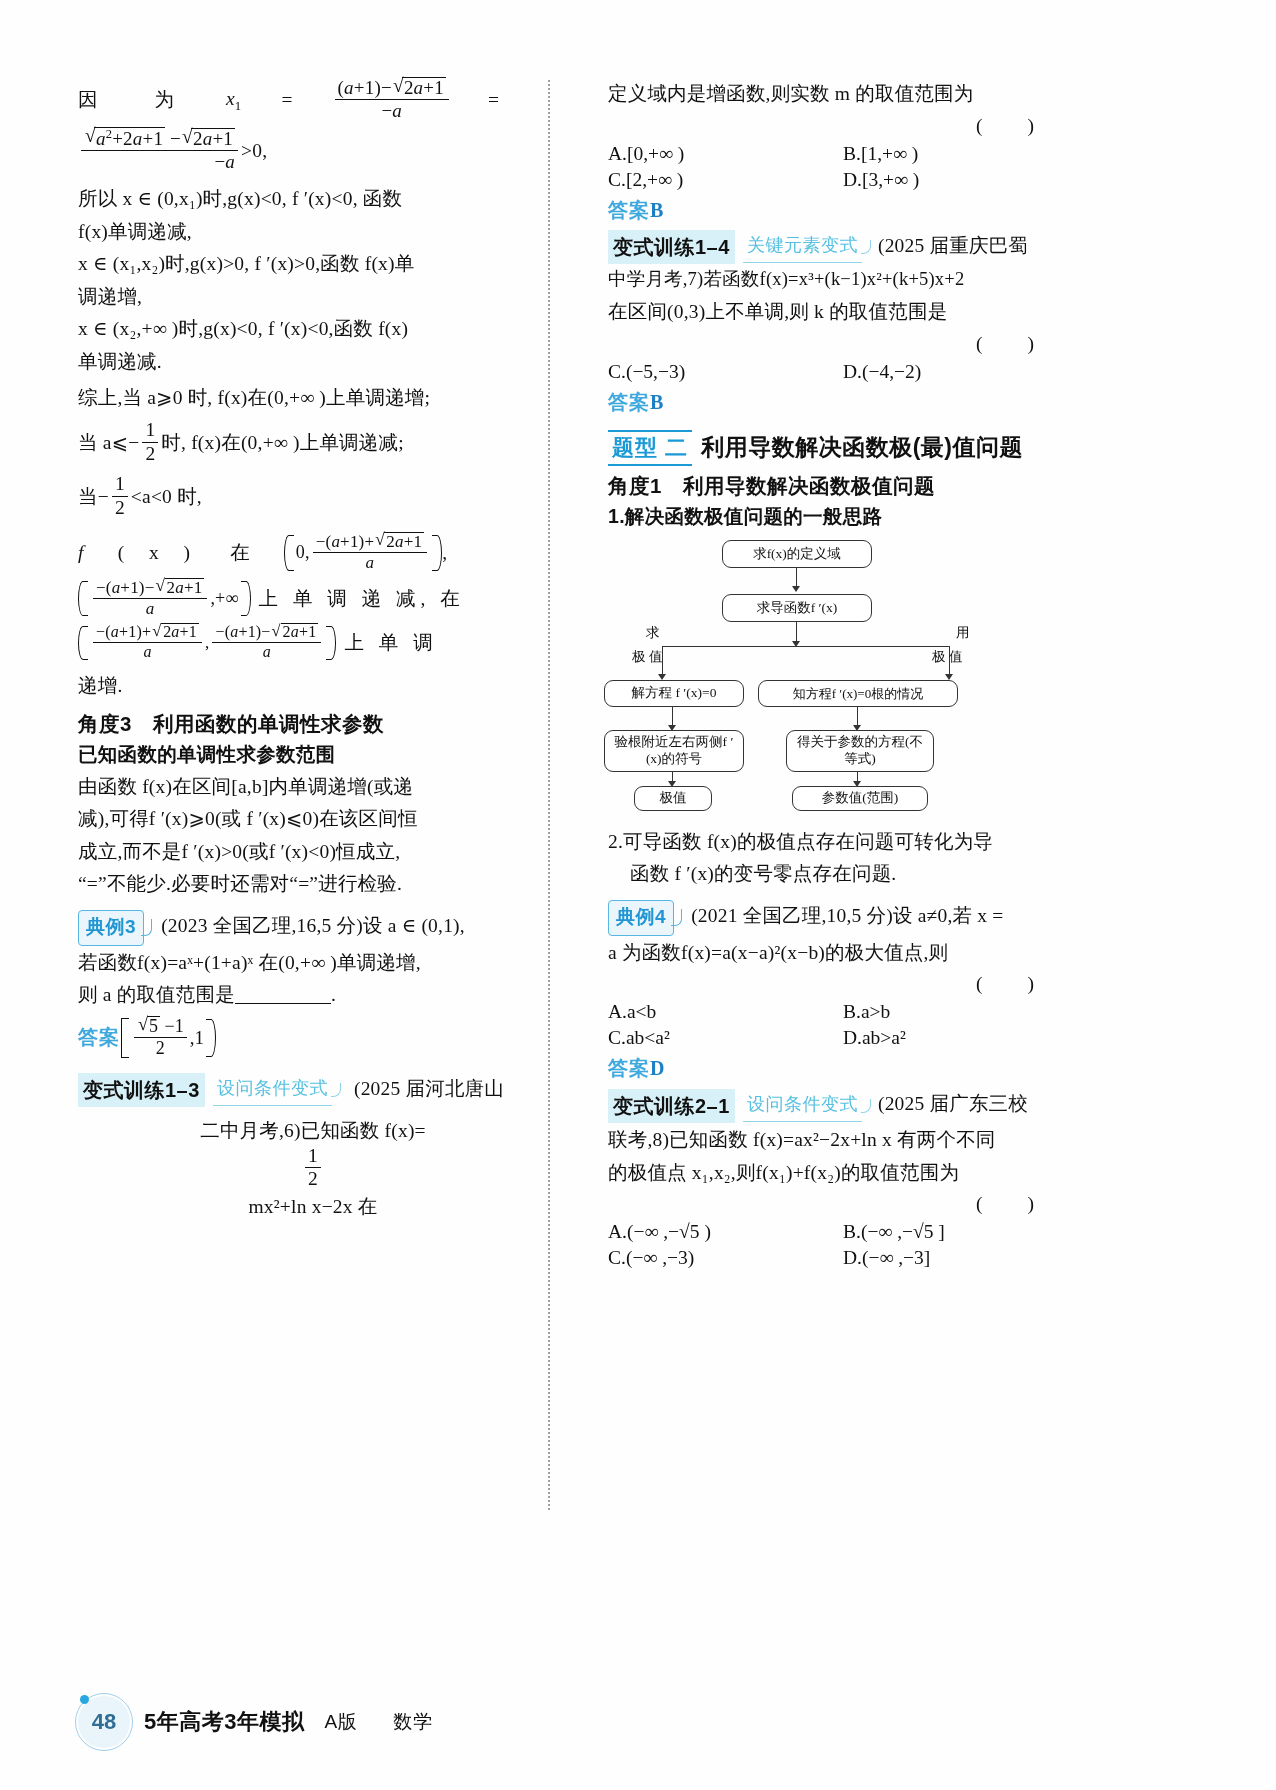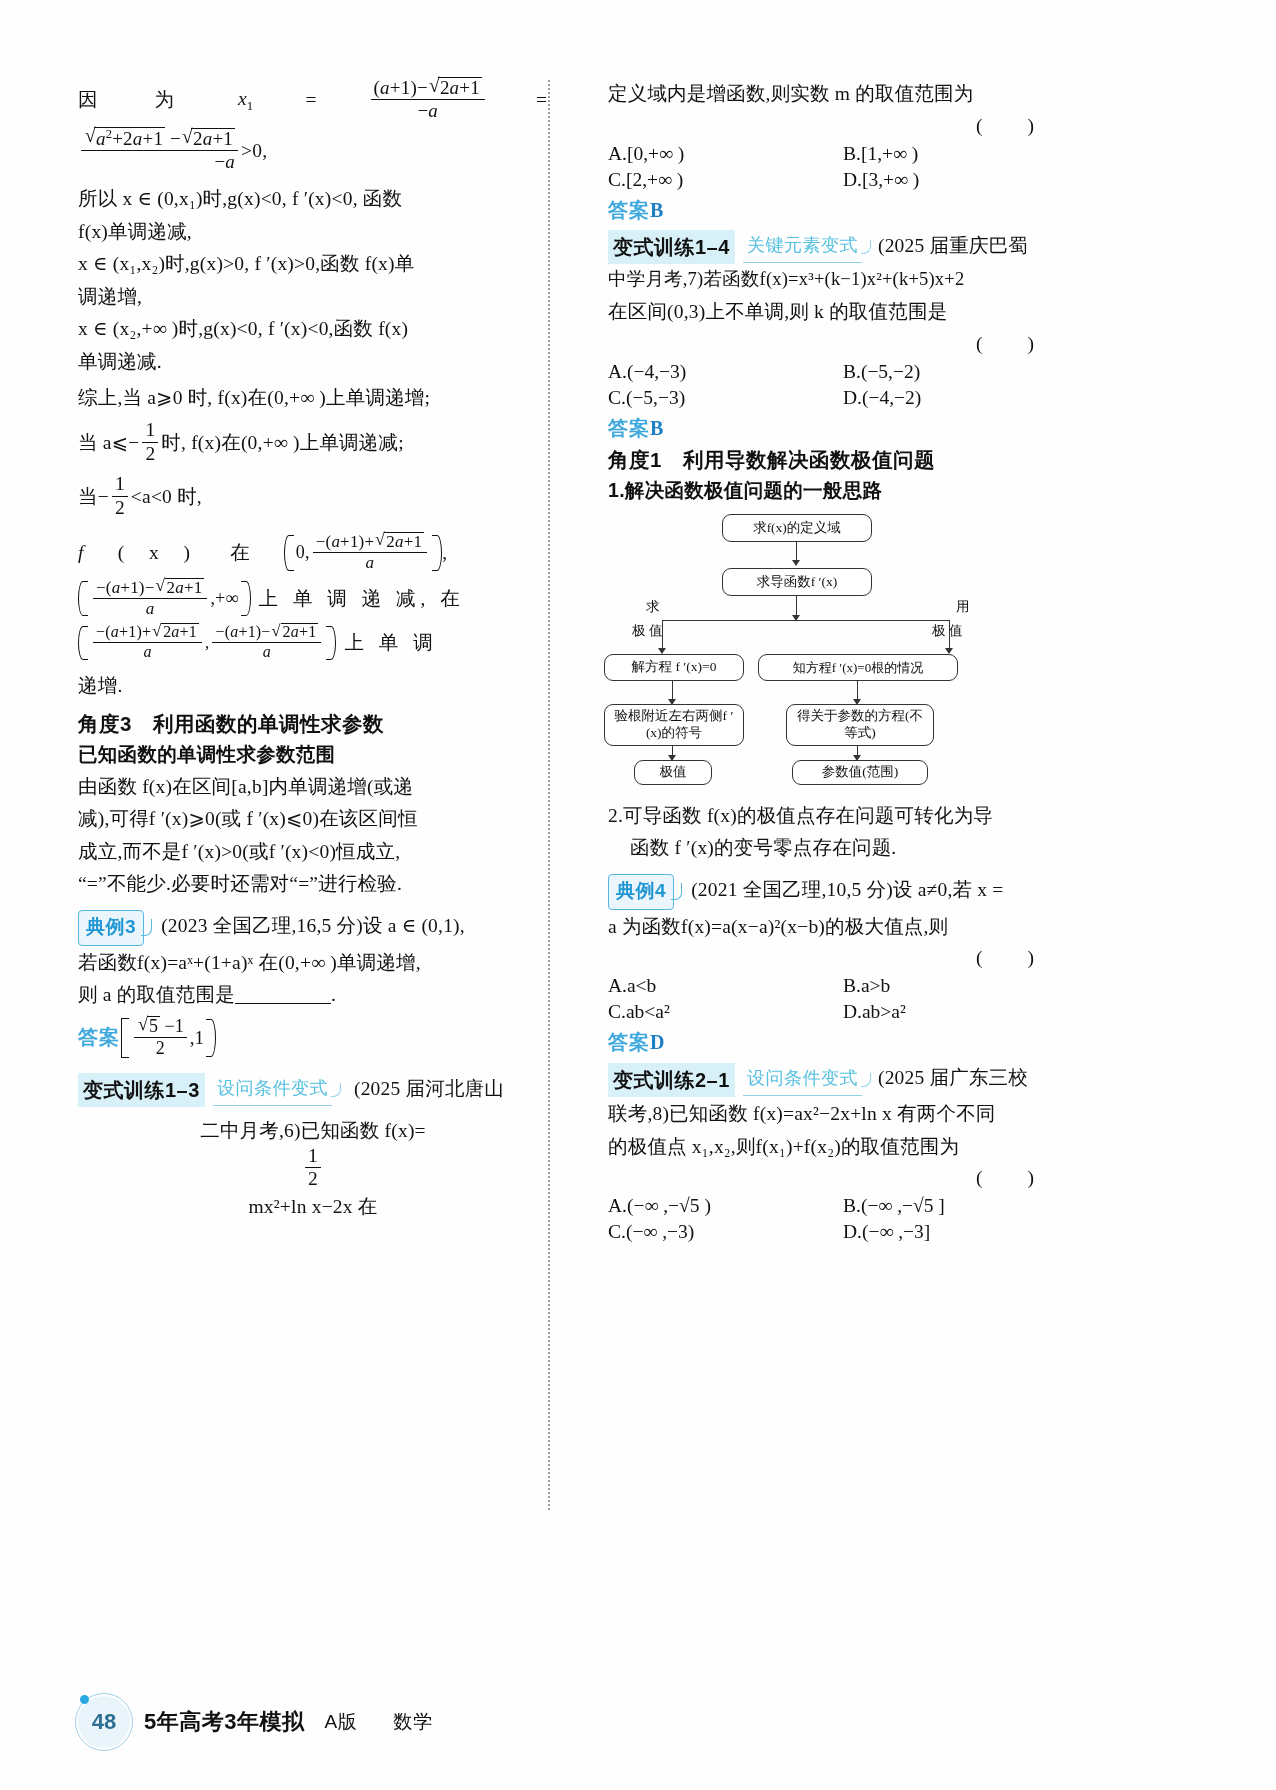--- a/index.html
+++ b/index.html
@@ -114,21 +114,21 @@
 <body>
 
 <div class="page">
 
   <div class="divider"></div>
 
   <div class="cols">
 
     <div class="col left">
 
-      <div class="ln" style="display:flex;align-items:center;gap:12px;margin-bottom:6px;">
+      <div class="ln" style="display:flex;align-items:center;gap:0;margin-bottom:6px;">
         <span style="letter-spacing:26px;">因 为</span>
         <span style="margin-left:26px;"><i class="m">x</i><sub>1</sub></span>
         <span style="margin-left:40px;">=</span>
         <span class="frac" style="margin-left:42px;font-size:19px;">
           <span class="num">(<i class="m">a</i>+1)−<span class="rad"><span class="bar">2<i class="m">a</i>+1</span></span></span>
           <span class="den">−<i class="m">a</i></span>
         </span>
         <span style="margin-left:36px;">=</span>
       </div>
 
@@ -295,33 +295,33 @@
           <span class="vt">关键元素变式</span>
           <span class="hook2"></span>
         </span>
         <span style="margin-left:2px;margin-top:22px;">(2025 届重庆巴蜀</span>
       </div>
       <div class="ln" style="font-size:18.5px;">中学月考,7)若函数f(x)=x³+(k−1)x²+(k+5)x+2</div>
       <div class="ln">在区间(0,3)上不单调,则 k 的取值范围是</div>
       <div class="blank-paren">(　　)</div>
 
       <div class="opts">
-        <span class="o">A.(−4,−3)</span>
-        <span class="o">B.(−5,−2)</span>
-      </div>
-      <div class="opts">
         <span class="o">C.(−5,−3)</span>
         <span class="o">D.(−4,−2)</span>
       </div>
 
       <div class="daan">
         <span class="lbl">答案</span>
         <span class="val">B</span>
       </div>
 
+      <div class="tixing">
+        <span class="tag">题型 二</span>
+        <span class="tt">利用导数解决函数极(最)值问题</span>
+      </div>
 
       <div class="jiaodu" style="margin-top:2px;">角度1　利用导数解决函数极值问题</div>
       <div class="subhead">1.解决函数极值问题的一般思路</div>
 
       <div class="flow">
         <div class="fbox" style="left:108px;top:0;width:150px;height:28px;">求f(x)的定义域</div>
         <div class="fline" style="left:182px;top:28px;width:1.4px;height:20px;"></div>
         <div class="arrowdn" style="left:178px;top:46px;"></div>
 
         <div class="fbox" style="left:108px;top:54px;width:150px;height:28px;">求导函数f ′(x)</div>

